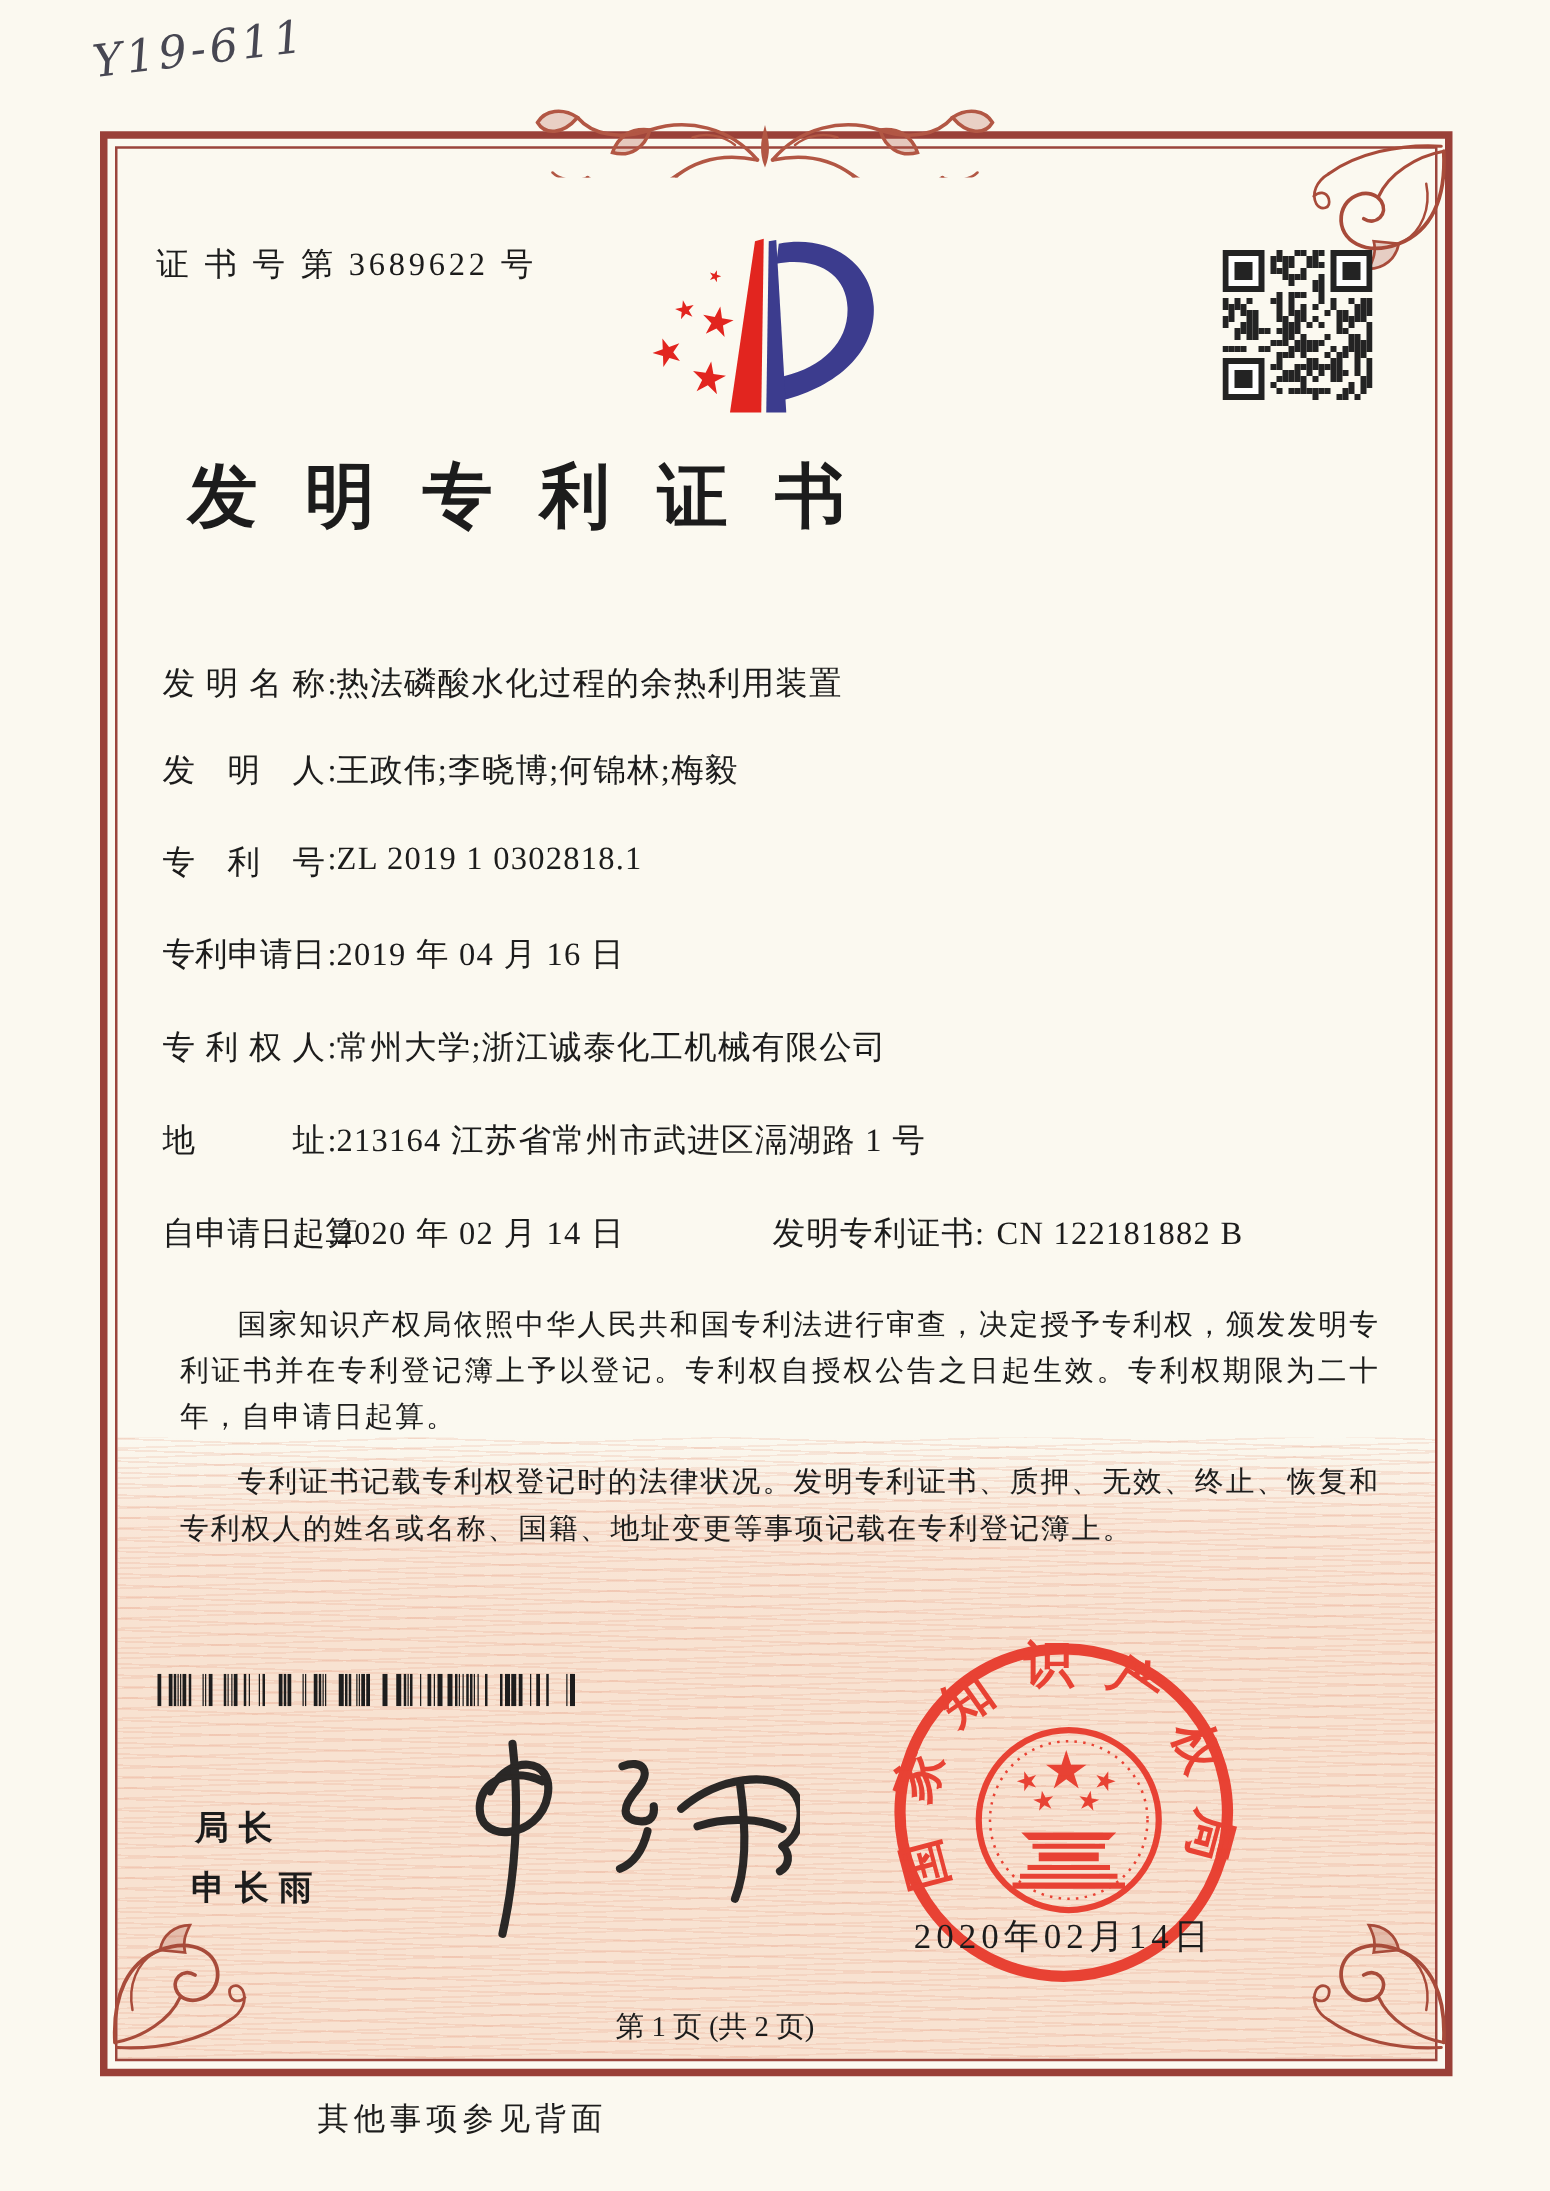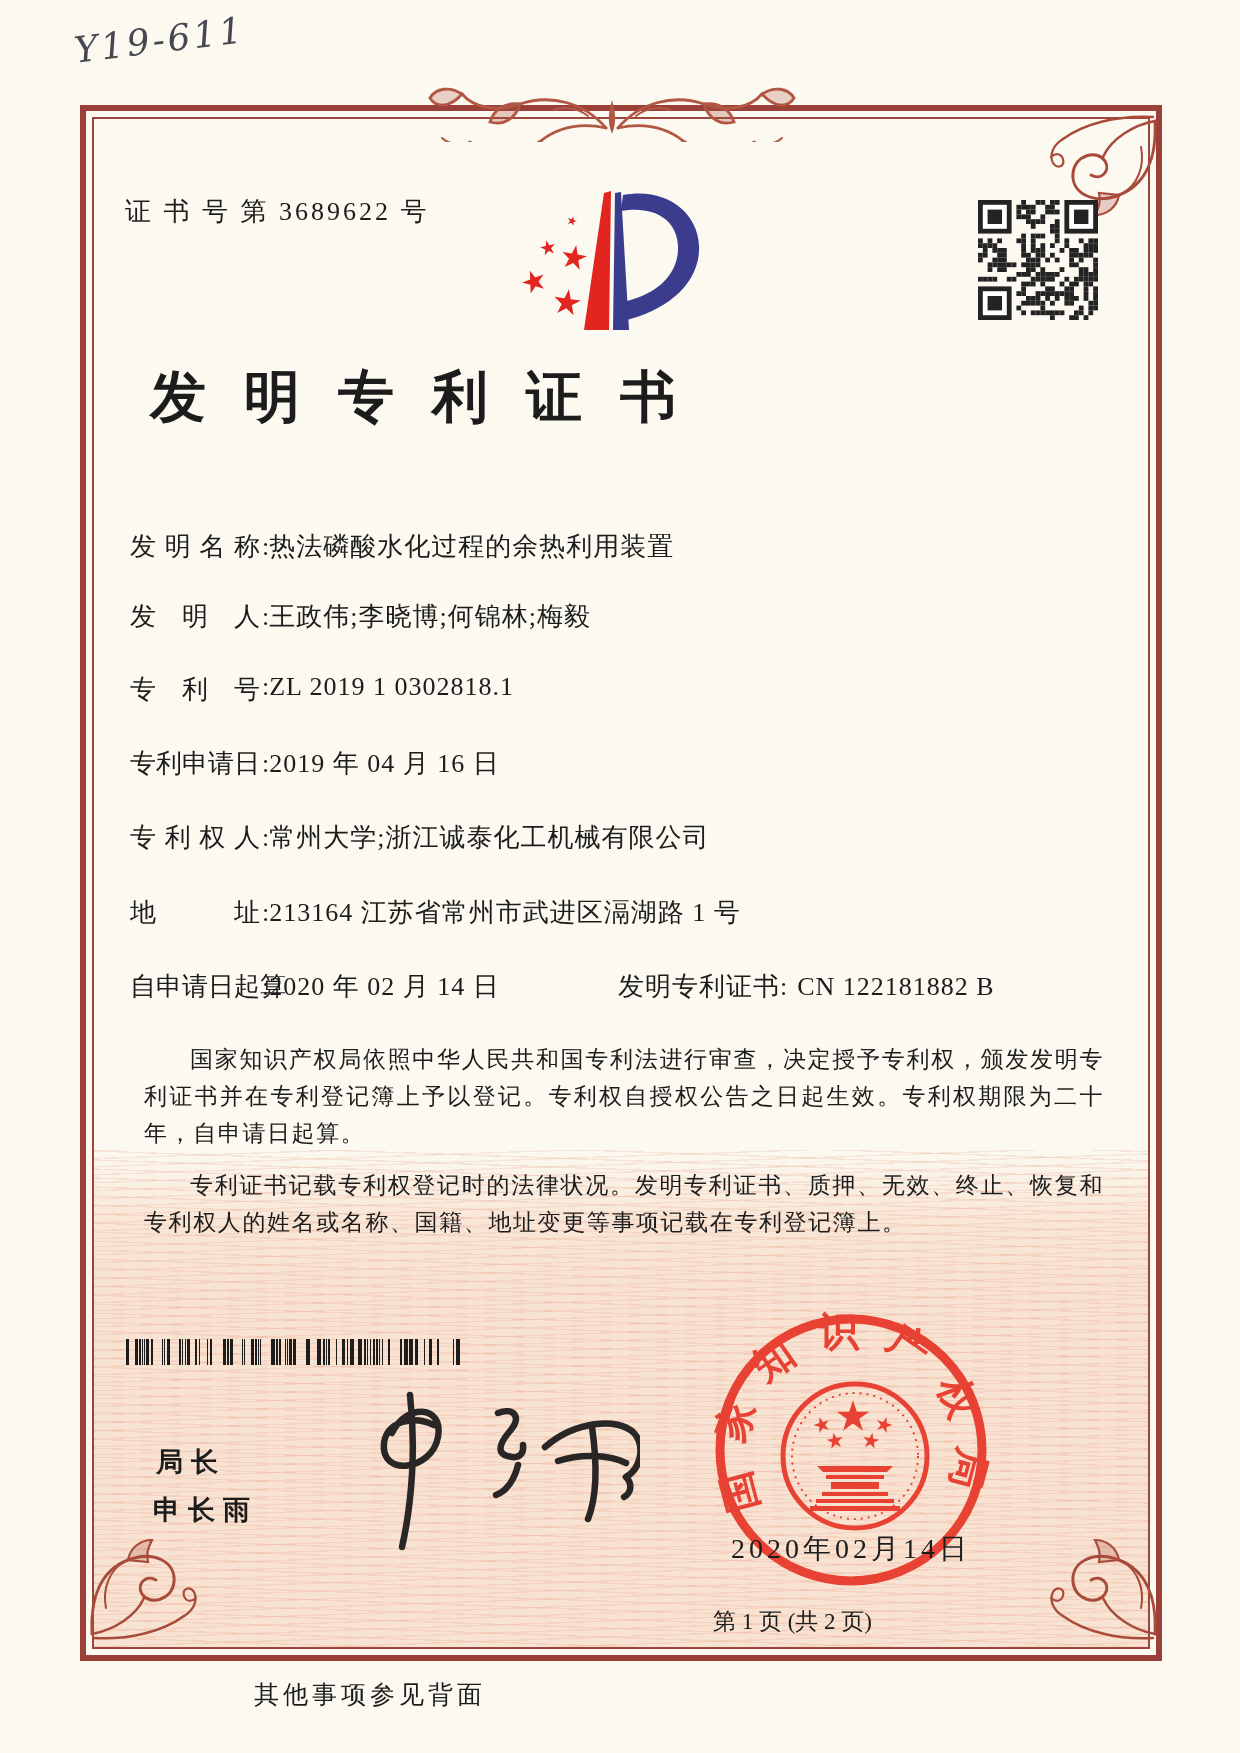--- a/index.html
+++ b/index.html
@@ -37,21 +37,21 @@
   .row2 .val{margin-left:10px;letter-spacing:1px}
   .paras{left:128px;top:1026px;width:992px;font-size:23px;line-height:36.8px;
     letter-spacing:1.6px;text-align:justify;z-index:3}
   .paras p{margin:16px;text-indent:2em}
   .sig-title{left:156px;top:1444px;font-family:"Liberation Sans",sans-serif;
     font-weight:700;font-size:27px;letter-spacing:8px;z-index:4}
   .sig-name{left:153px;top:1492px;font-family:"Liberation Sans",sans-serif;
     font-weight:700;font-size:27px;letter-spacing:8px;z-index:4}
   .seal-date{left:731px;top:1530px;width:240px;text-align:right;font-size:28px;
     letter-spacing:4px;z-index:6;white-space:nowrap}
-  .page-no{left:272px;top:1606px;width:600px;text-align:right;font-size:23px;z-index:4}
+  .page-no{left:272px;top:1606px;width:600px;text-align:center;font-size:23px;z-index:4}
   .back-note{left:254px;top:1678px;width:600px;text-align:left;font-size:25px;letter-spacing:4px}
   
   .logo-svg{left:505px;top:183px;z-index:2}
   .qr-svg{left:978px;top:200px;z-index:2}
   .flourish-top{left:422px;top:58px;z-index:2}
   .corner{z-index:2}
   .corner-tr{left:1028px;top:108px;transform:scale(-1,-1)}
   .corner-bl{left:84px;top:1512px}
   .corner-br{left:1028px;top:1512px;transform:scaleX(-1)}
   .barcode-svg{left:122px;top:1339px;z-index:4}

